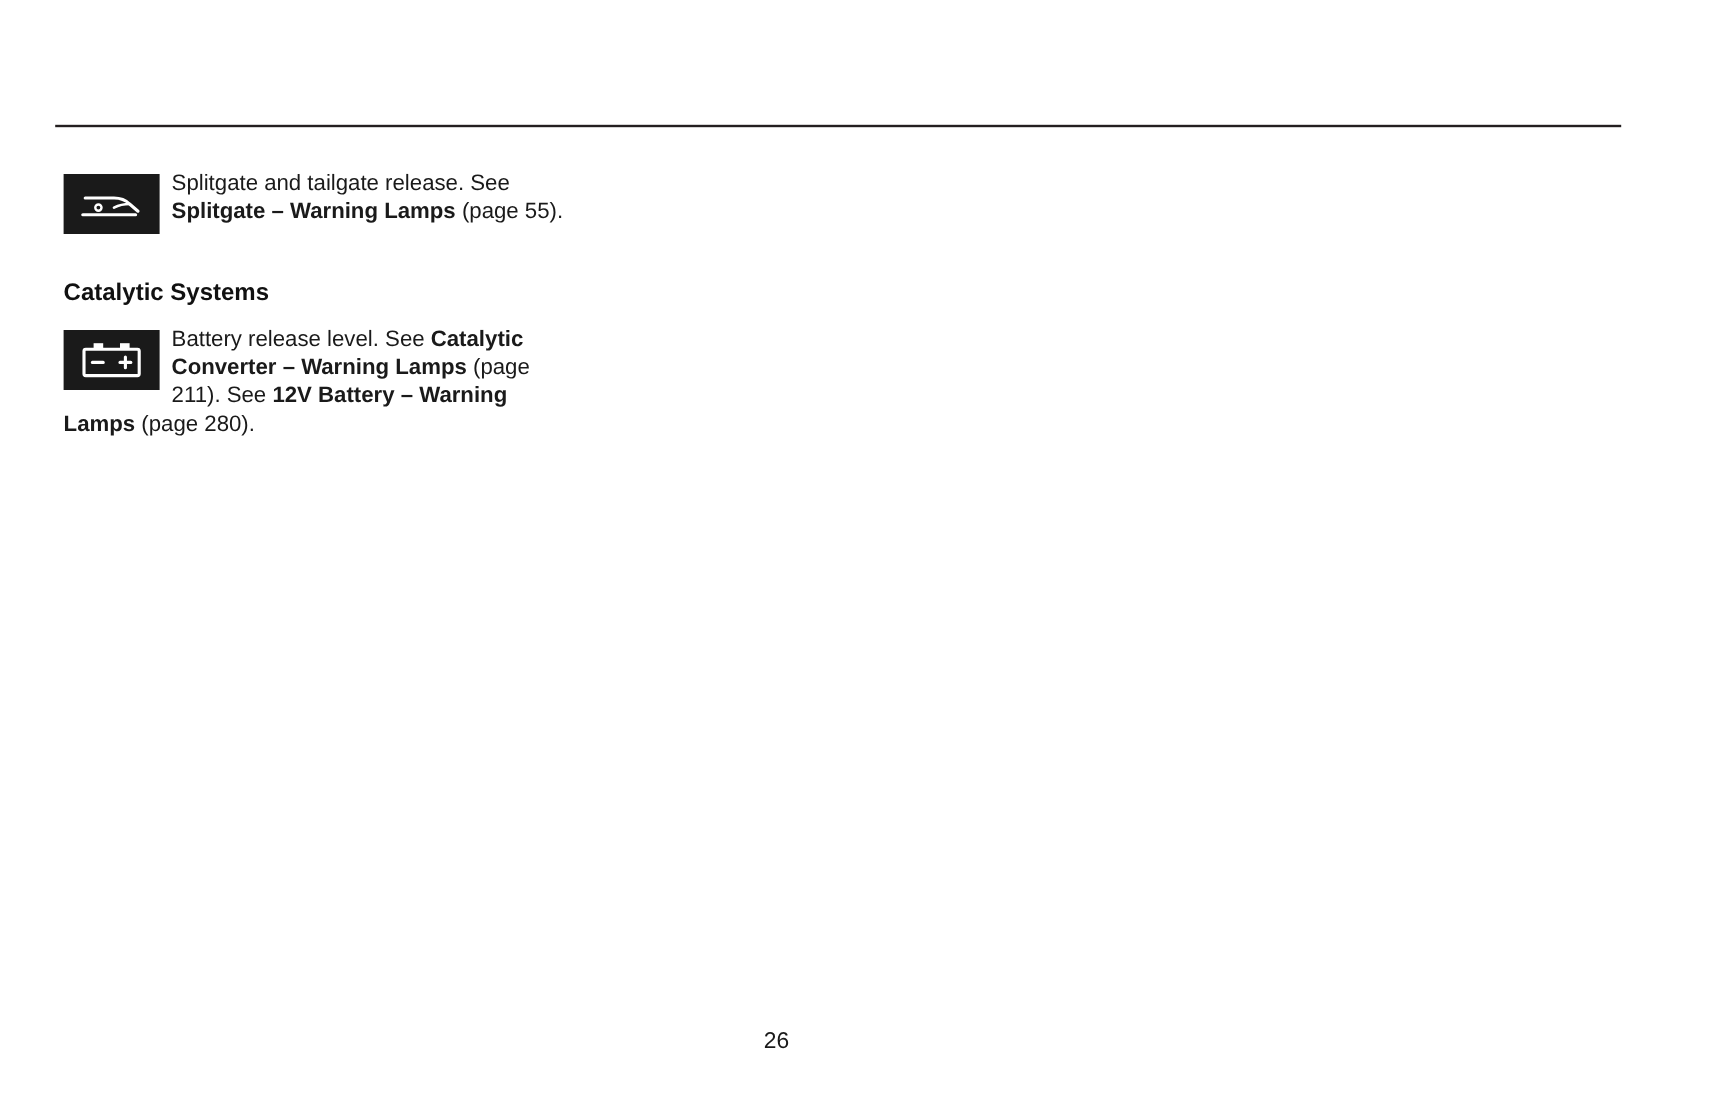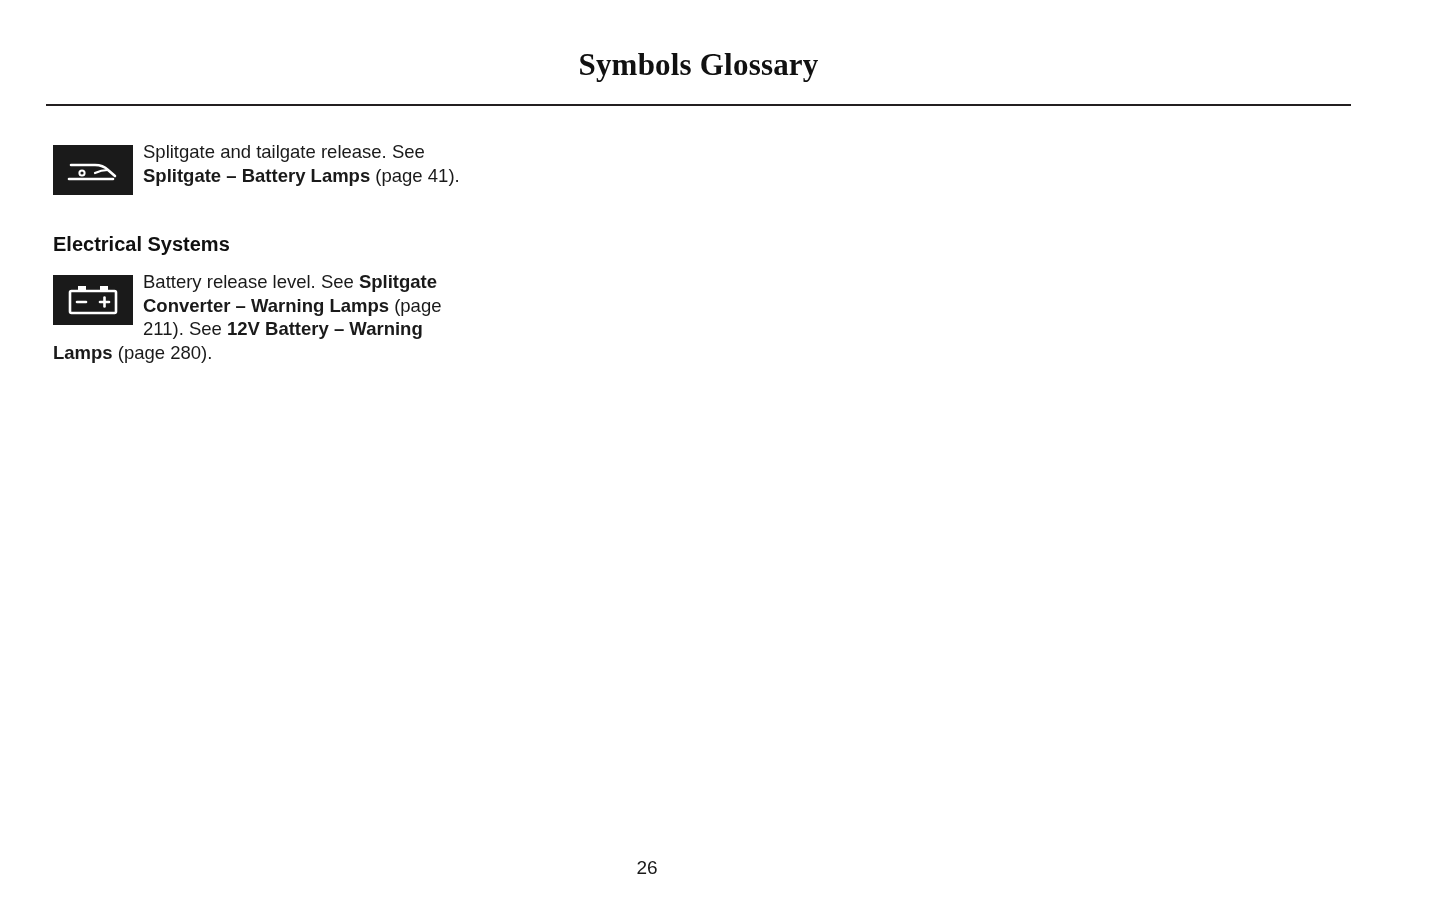--- a/index.html
+++ b/index.html
@@ -109,58 +109,55 @@
   .page-footer .folio {
     font-size: 19px;
     color: #1a1a1a;
   }
 </style>
 </head>
 <body>
 
 <div class="page">
 
-  <div class="page-header">
-    <div class="title">Symbols Glossary</div>
-  </div>
   <div class="header-rule"></div>
 
   <div class="content">
 
     <div class="entry">
       <div class="symbol">
         <svg class="glyph" viewBox="0 0 80 50" xmlns="http://www.w3.org/2000/svg" aria-hidden="true">
           <path d="M18 20 L42 20 C48 20 52 22 55 25 L62 31" stroke="#ffffff" stroke-width="2.6" fill="none" stroke-linecap="round" stroke-linejoin="round"></path>
           <path d="M55 25 C50 25 46 26 42 28" stroke="#ffffff" stroke-width="2.2" fill="none" stroke-linecap="round"></path>
           <line x1="16" y1="34" x2="60" y2="34" stroke="#ffffff" stroke-width="2.6" stroke-linecap="round"></line>
           <circle cx="29" cy="28" r="2.6" fill="none" stroke="#ffffff" stroke-width="2"></circle>
         </svg>
       </div>
       <div class="entry-text">
-        <span>Splitgate and tailgate release. See </span><b>Splitgate – Battery Lamps</b><span> (page 41).</span>
+        <span>Splitgate and tailgate release. See </span><b>Splitgate – Warning Lamps</b><span> (page 55).</span>
       </div>
     </div>
 
     <div style="clear:both;"></div>
 
-    <div class="section-heading">Electrical Systems</div>
+    <div class="section-heading">Catalytic Systems</div>
 
     <div class="entry">
       <div class="symbol">
         <svg class="glyph" viewBox="0 0 80 50" xmlns="http://www.w3.org/2000/svg" aria-hidden="true">
           <rect x="17" y="16" width="46" height="22" rx="1.5" fill="none" stroke="#ffffff" stroke-width="2.6"></rect>
           <rect x="25" y="11" width="8" height="5" fill="#ffffff"></rect>
           <rect x="47" y="11" width="8" height="5" fill="#ffffff"></rect>
           <line x1="24" y1="27" x2="33" y2="27" stroke="#ffffff" stroke-width="2.6" stroke-linecap="round"></line>
           <line x1="47" y1="27" x2="56" y2="27" stroke="#ffffff" stroke-width="2.6" stroke-linecap="round"></line>
           <line x1="51.5" y1="22.5" x2="51.5" y2="31.5" stroke="#ffffff" stroke-width="2.6" stroke-linecap="round"></line>
         </svg>
       </div>
       <div class="entry-text">
-        <span>Battery release level. See </span><b>Splitgate Converter – Warning Lamps</b><span> (page 211).   See </span><b>12V Battery – Warning Lamps</b><span> (page 280).</span>
+        <span>Battery release level. See </span><b>Catalytic Converter – Warning Lamps</b><span> (page 211).   See </span><b>12V Battery – Warning Lamps</b><span> (page 280).</span>
       </div>
     </div>
 
     <div style="clear:both;"></div>
   </div>
 
   <div class="page-footer">
     <span class="folio">26</span>
   </div>
 

